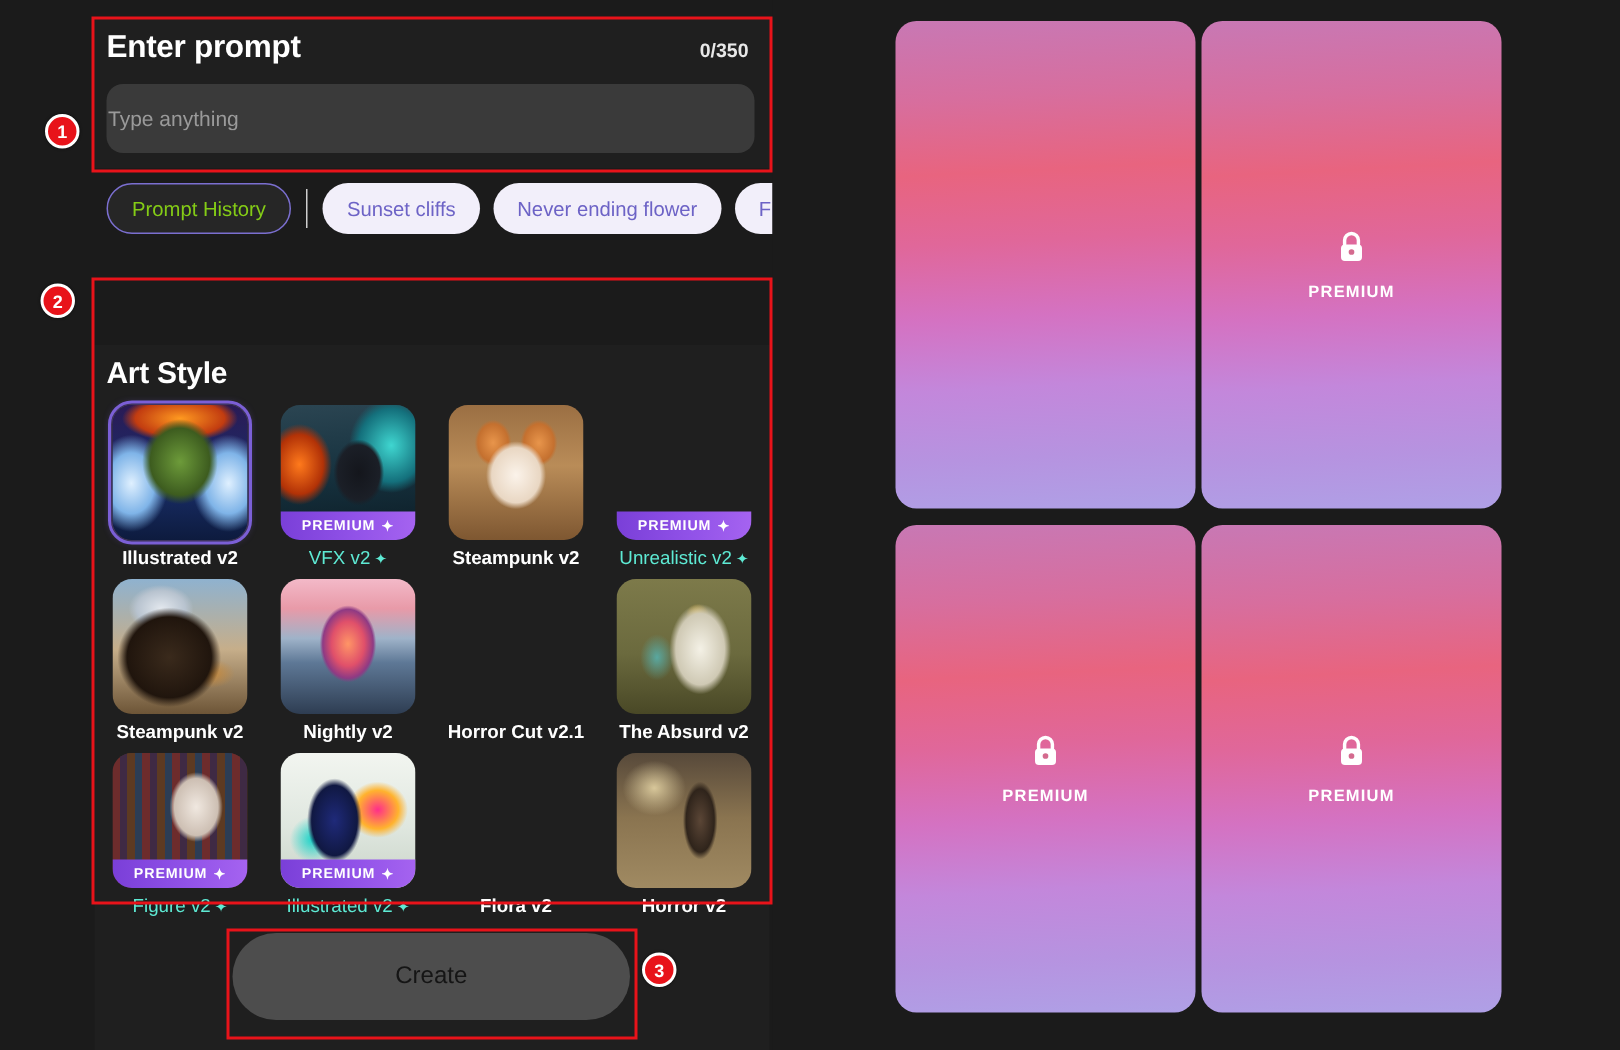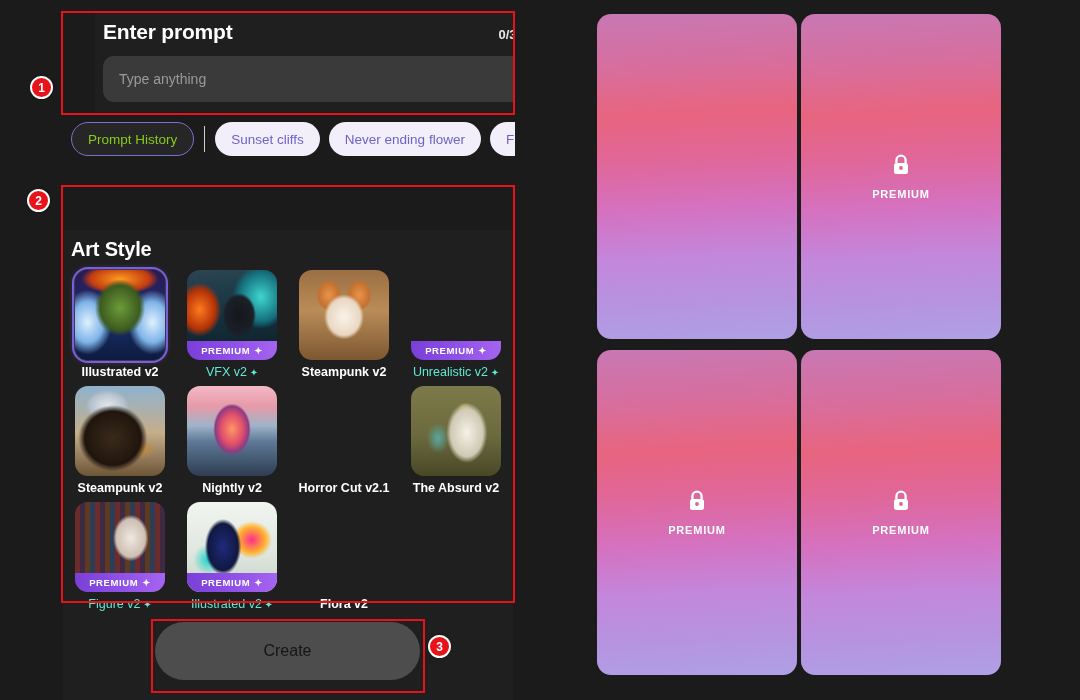--- a/index.html
+++ b/index.html
@@ -17,38 +17,37 @@
     width: 515px; height: 700px;
     background: #1b1b1b;
     overflow: hidden;
   }
 
   
   #prompt-section {
     position: absolute; left: 63px; top: 12px;
     width: 450px; height: 100px;
     background: #1f1f1f;
-    margin-left: 32px;
   }
   #prompt-header {
     display: flex; align-items: baseline; justify-content: space-between;
     padding: 8px 14px 0 8px;
   }
   #prompt-title {
     font-size: 21px; font-weight: bold; color: #ffffff;
     letter-spacing: -0.2px;
   }
   #prompt-counter { font-size: 13px; font-weight: bold; color: #e8e8e8; }
   #prompt-input {
     margin: 12px 10px 0 8px;
     width: 432px; height: 46px;
     background: #3a3a3a;
     border: none; border-radius: 11px;
     color: #fca5a5; font-size: 14px;
-    padding: 0 16px;
+    padding: 0 1px;
     font-family: "Liberation Sans", sans-serif;
     outline: none;
   }
   #prompt-input::placeholder { color: #9a9a9a; }
 
   
   #chips-row {
     position: absolute; left: 71px; top: 122px;
     display: flex; align-items: center; gap: 0;
     white-space: nowrap;
@@ -288,20 +287,26 @@
                 <span>✦</span>
               </div>
             </div>
             <div class="style-label premium">Illustrated v2<span class="spark"> ✦</span></div>
           </div>
           <div class="style-card">
             <div class="thumb-wrap">
               <div class="thumb-img"></div>
             </div>
             <div class="style-label">Flora v2</div>
+          </div>
+          <div class="style-card">
+            <div class="thumb-wrap">
+              <div class="thumb-img" style="background: radial-gradient(16% 36% at 62% 50%, rgb(91, 70, 54) 0%, rgb(47, 36, 27) 65%, rgba(0, 0, 0, 0) 80%), radial-gradient(30% 26% at 28% 26%, rgb(216, 199, 154) 0%, rgba(0, 0, 0, 0) 78%), linear-gradient(rgb(87, 73, 58) 0%, rgb(138, 116, 80) 48%, rgb(160, 138, 98) 100%);"></div>
+            </div>
+            <div class="style-label">Horror v2</div>
           </div>
         </div>
     </div>
 
     <div id="create-wrap">
       <button id="create-button">Create</button>
     </div>
   </div>
 
   <div id="right-panel">

